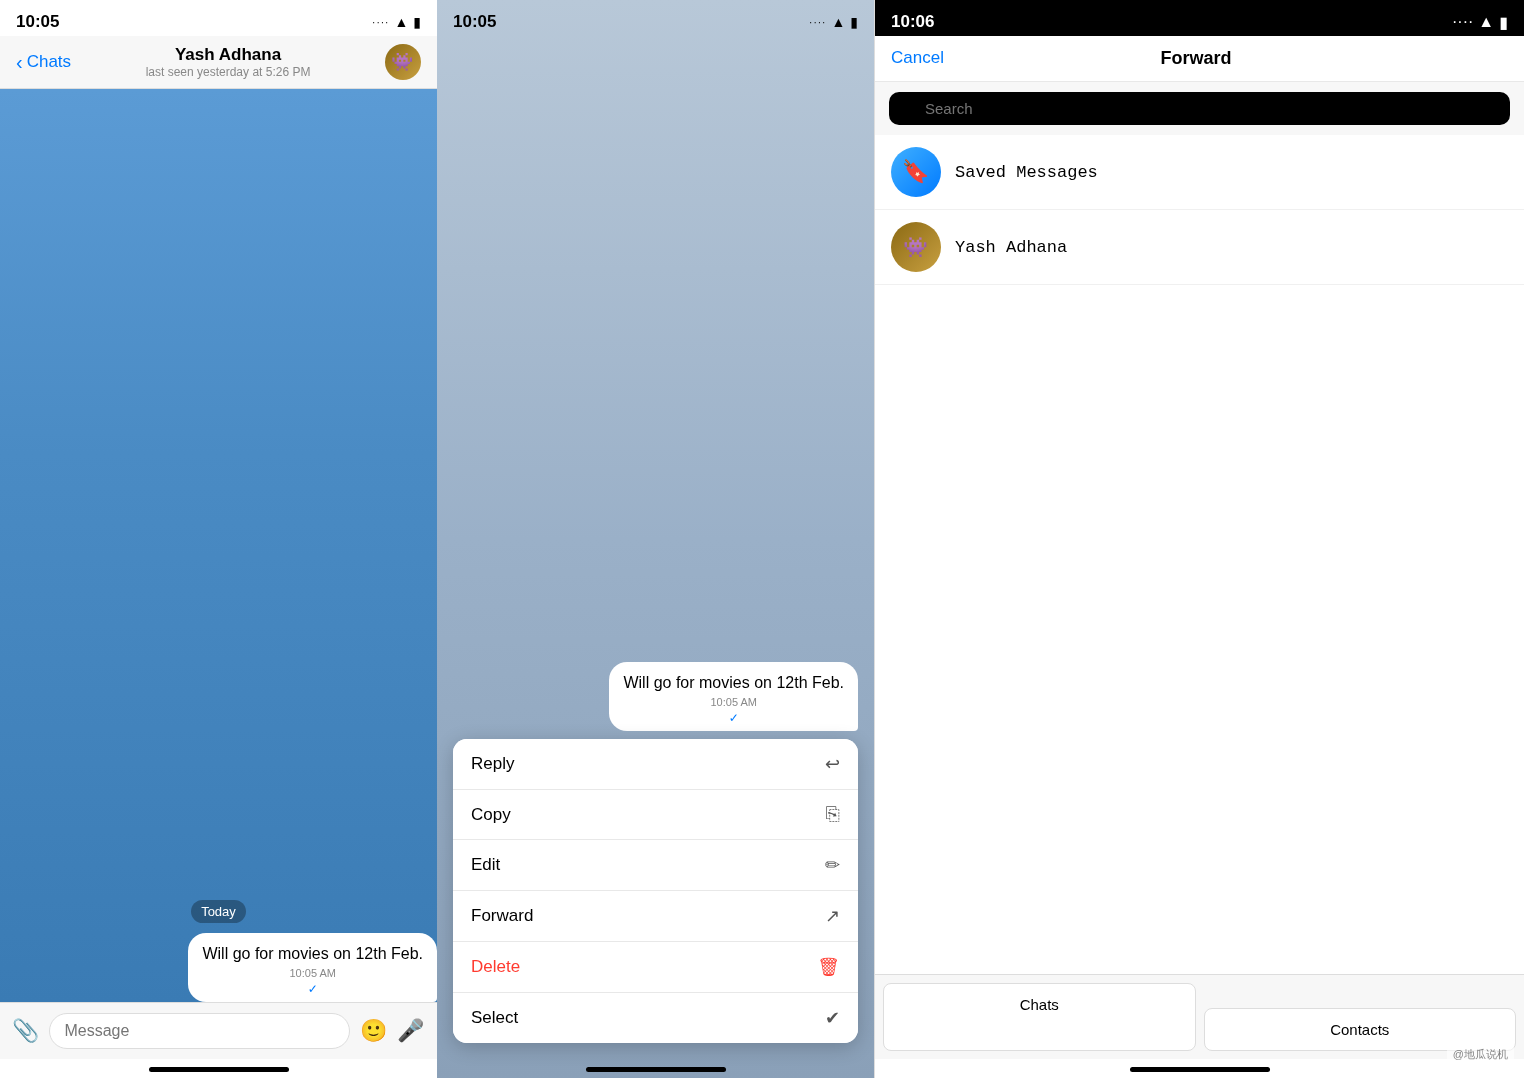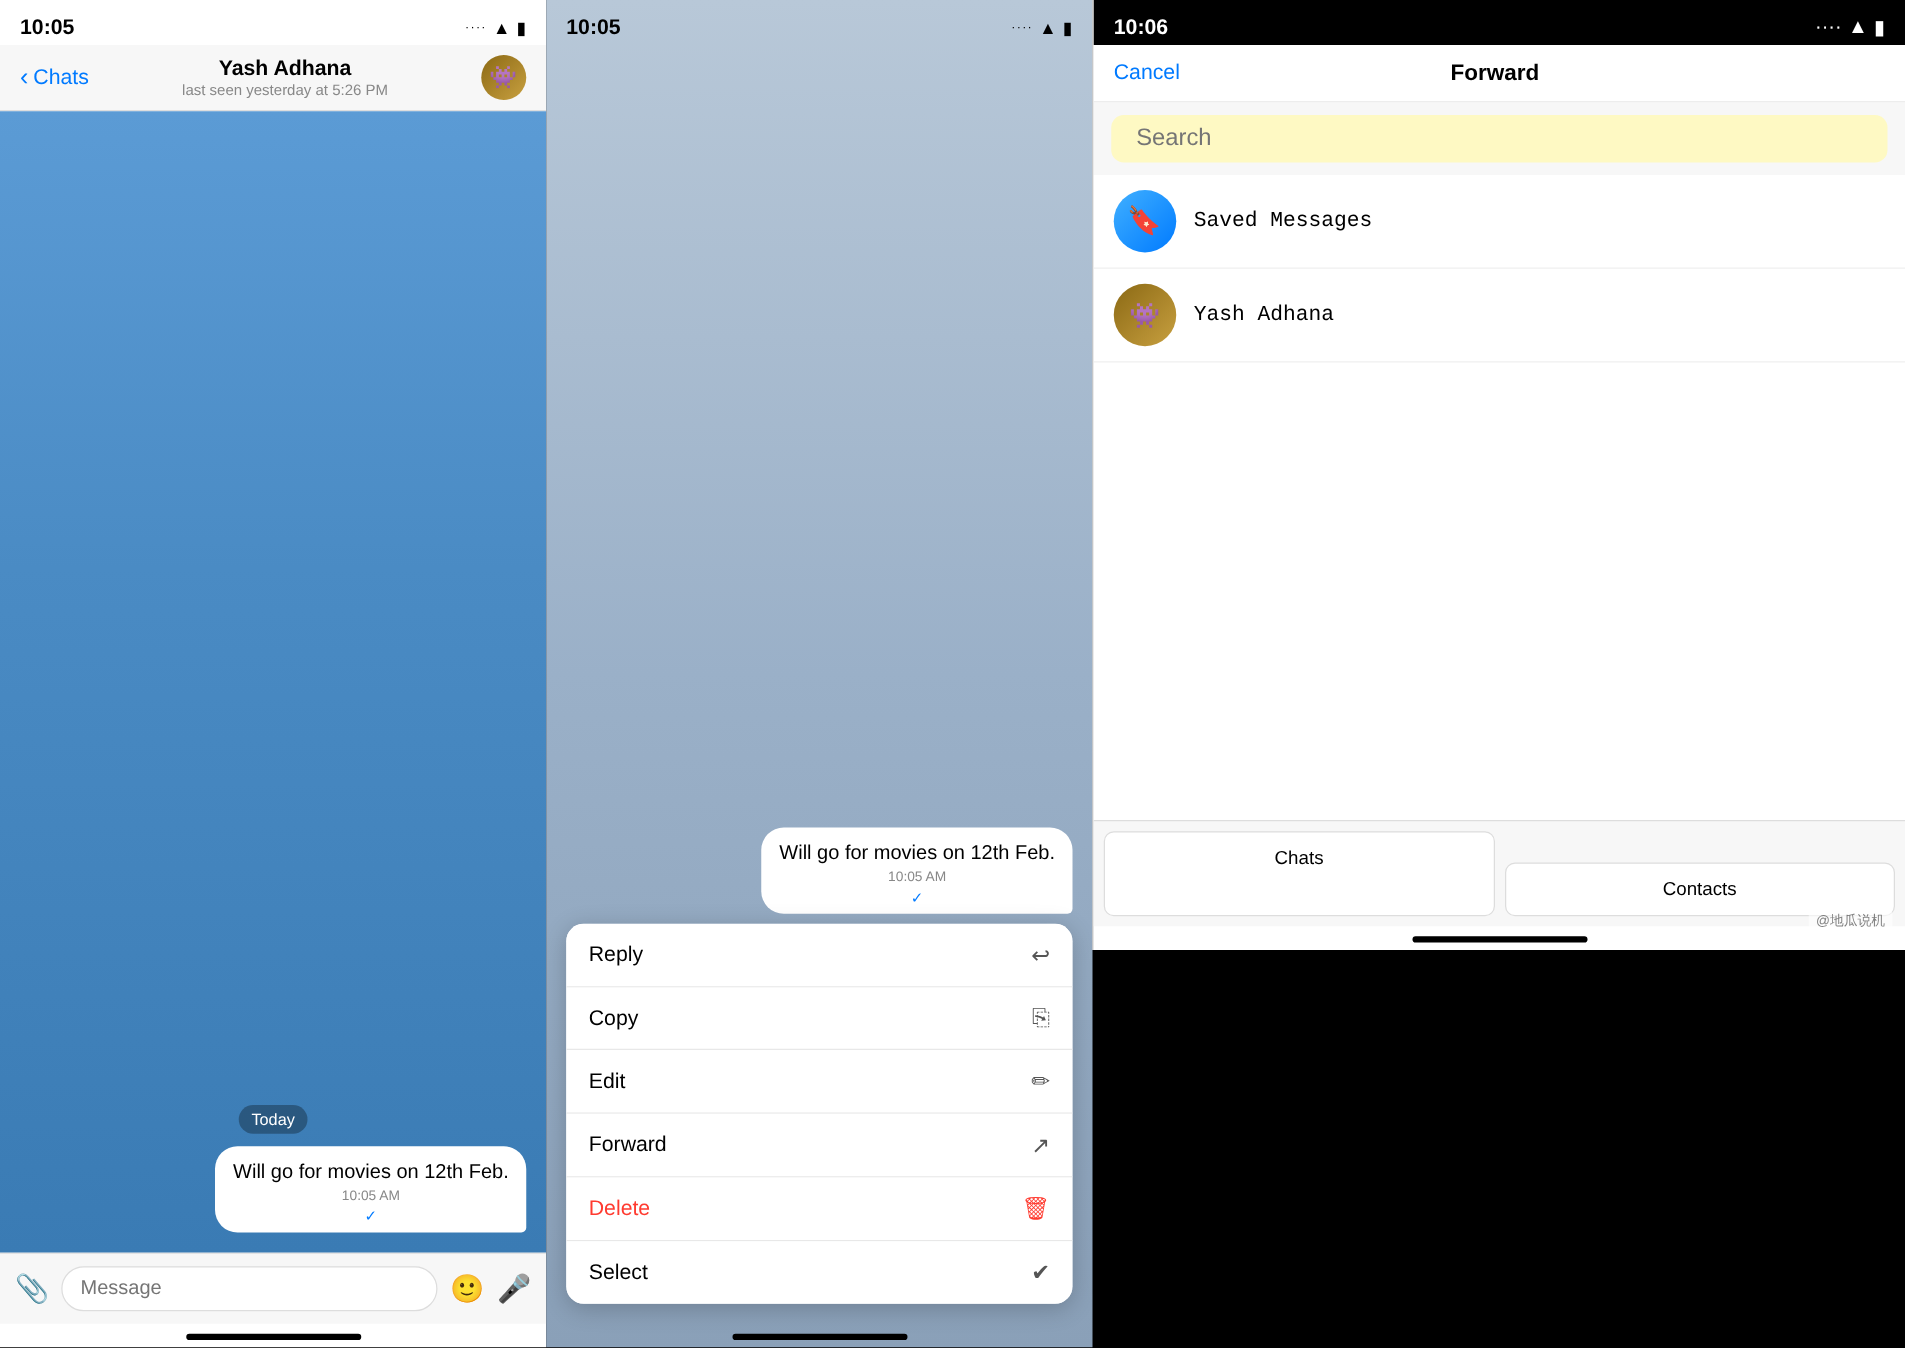--- a/index.html
+++ b/index.html
@@ -97,21 +97,20 @@
       font-size: 18px;
       overflow: hidden;
     }
 
     .chat-bg {
       flex: 1;
       background: linear-gradient(180deg, #5b9bd5 0%, #4a8bc4 40%, #3a7bb4 100%);
       display: flex;
       flex-direction: column;
       justify-content: flex-end;
-      padding: 16px;
       position: relative;
     }
     .date-badge {
       background: rgba(0,0,0,0.3);
       color: #fff;
       font-size: 13px;
       padding: 4px 10px;
       border-radius: 12px;
       align-self: center;
       margin-bottom: 10px;
@@ -260,21 +259,21 @@
       width: 140px;
       height: 5px;
       background: #000;
       border-radius: 3px;
       margin: 8px auto 6px;
     }
 
     
     .panel-forward {
       width: 650px;
-      height: 760px;
+      height: 1078px;
       background: #fff;
       display: flex;
       flex-direction: column;
       border-left: 1px solid #ddd;
     }
 
     .forward-status-bar {
       background: #000;
       padding: 12px 16px 4px;
       display: flex;
@@ -314,25 +313,25 @@
     .forward-spacer {
       width: 60px;
     }
 
     .forward-search-bar {
       padding: 10px 14px;
       background: #f7f7f7;
     }
     .forward-search-input {
       width: 100%;
-      background: #fef9c3;
+      background: #000000;
       border: none;
       border-radius: 10px;
-      padding: 8px 14px 8px 20px;
-      font-size: 19px;
+      padding: 8px 14px 8px 36px;
+      font-size: 15px;
       color: #888;
       outline: none;
       position: relative;
     }
     .search-wrapper {
       position: relative;
     }
     .search-wrapper-icon {
       position: absolute;
       left: 12px;

